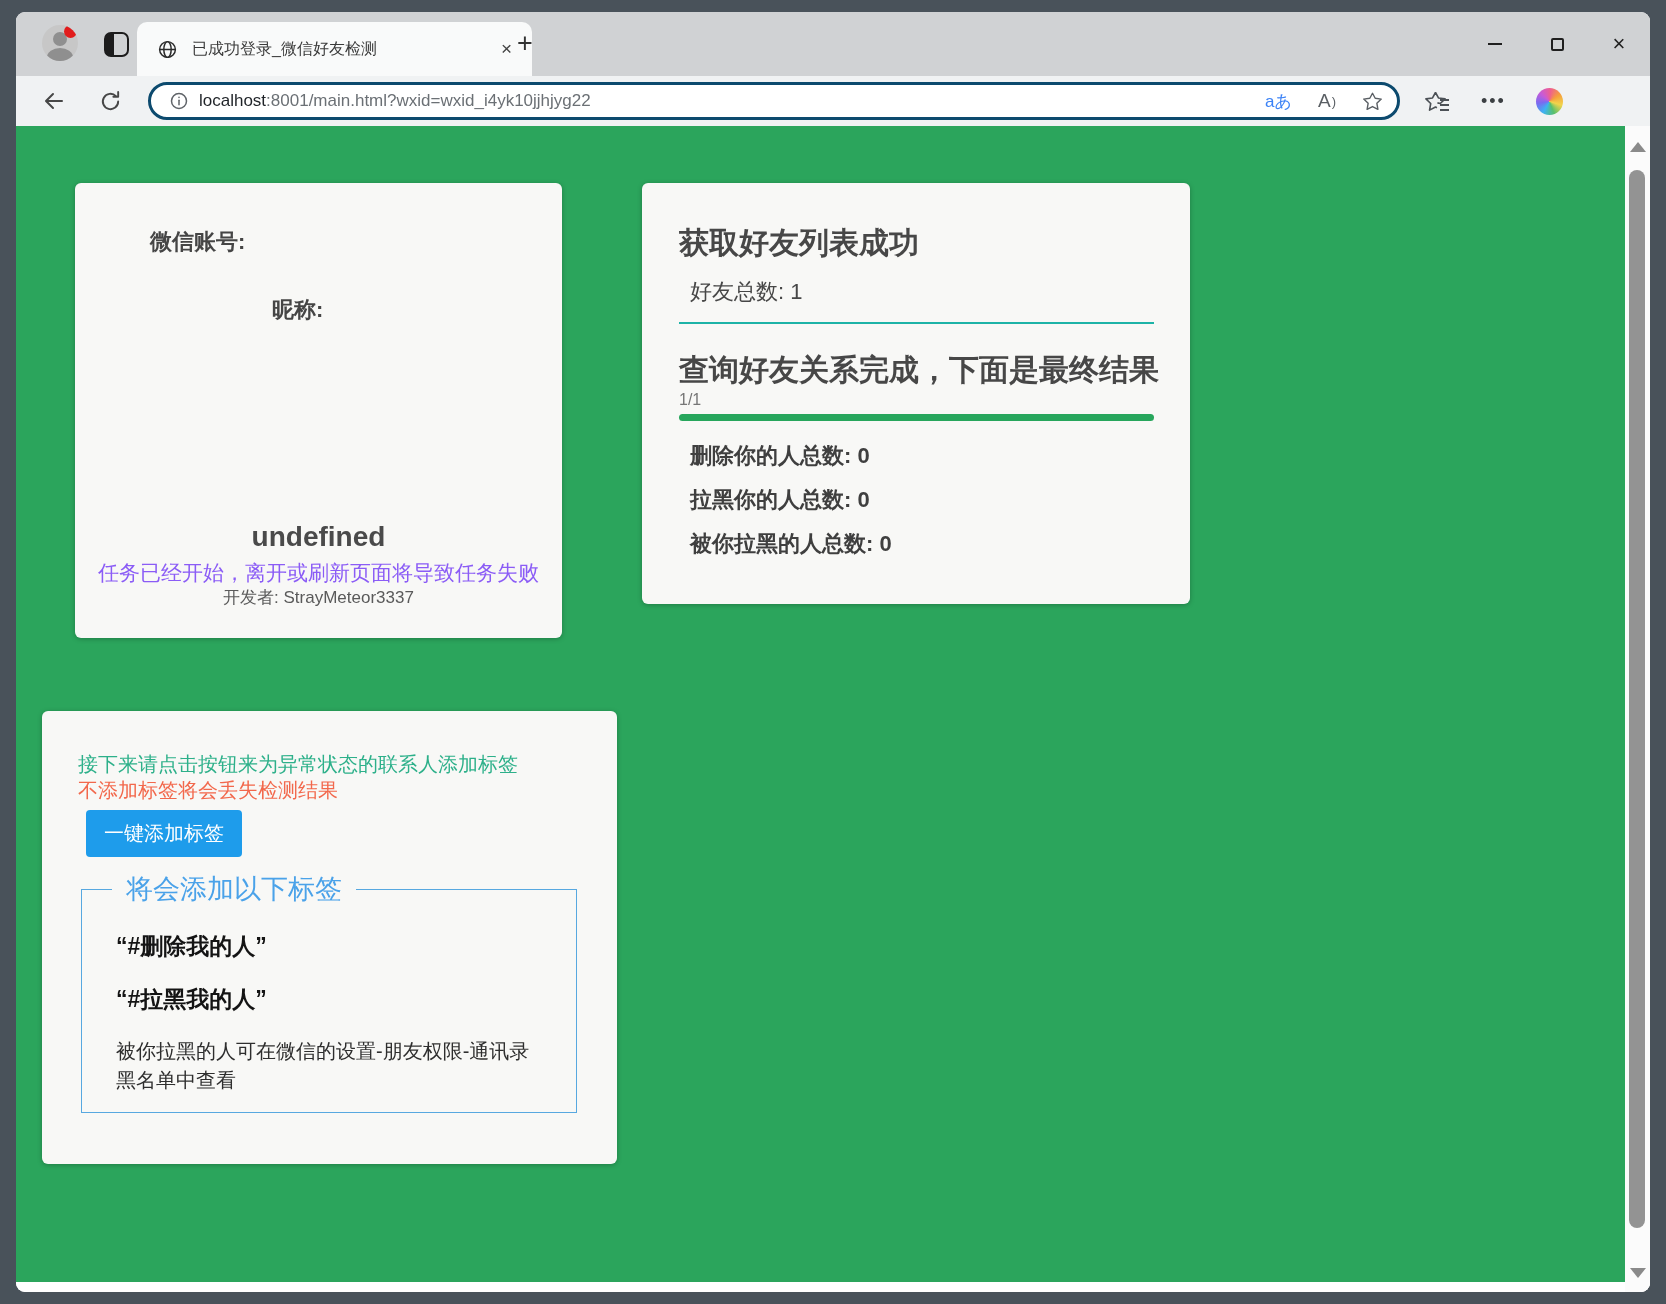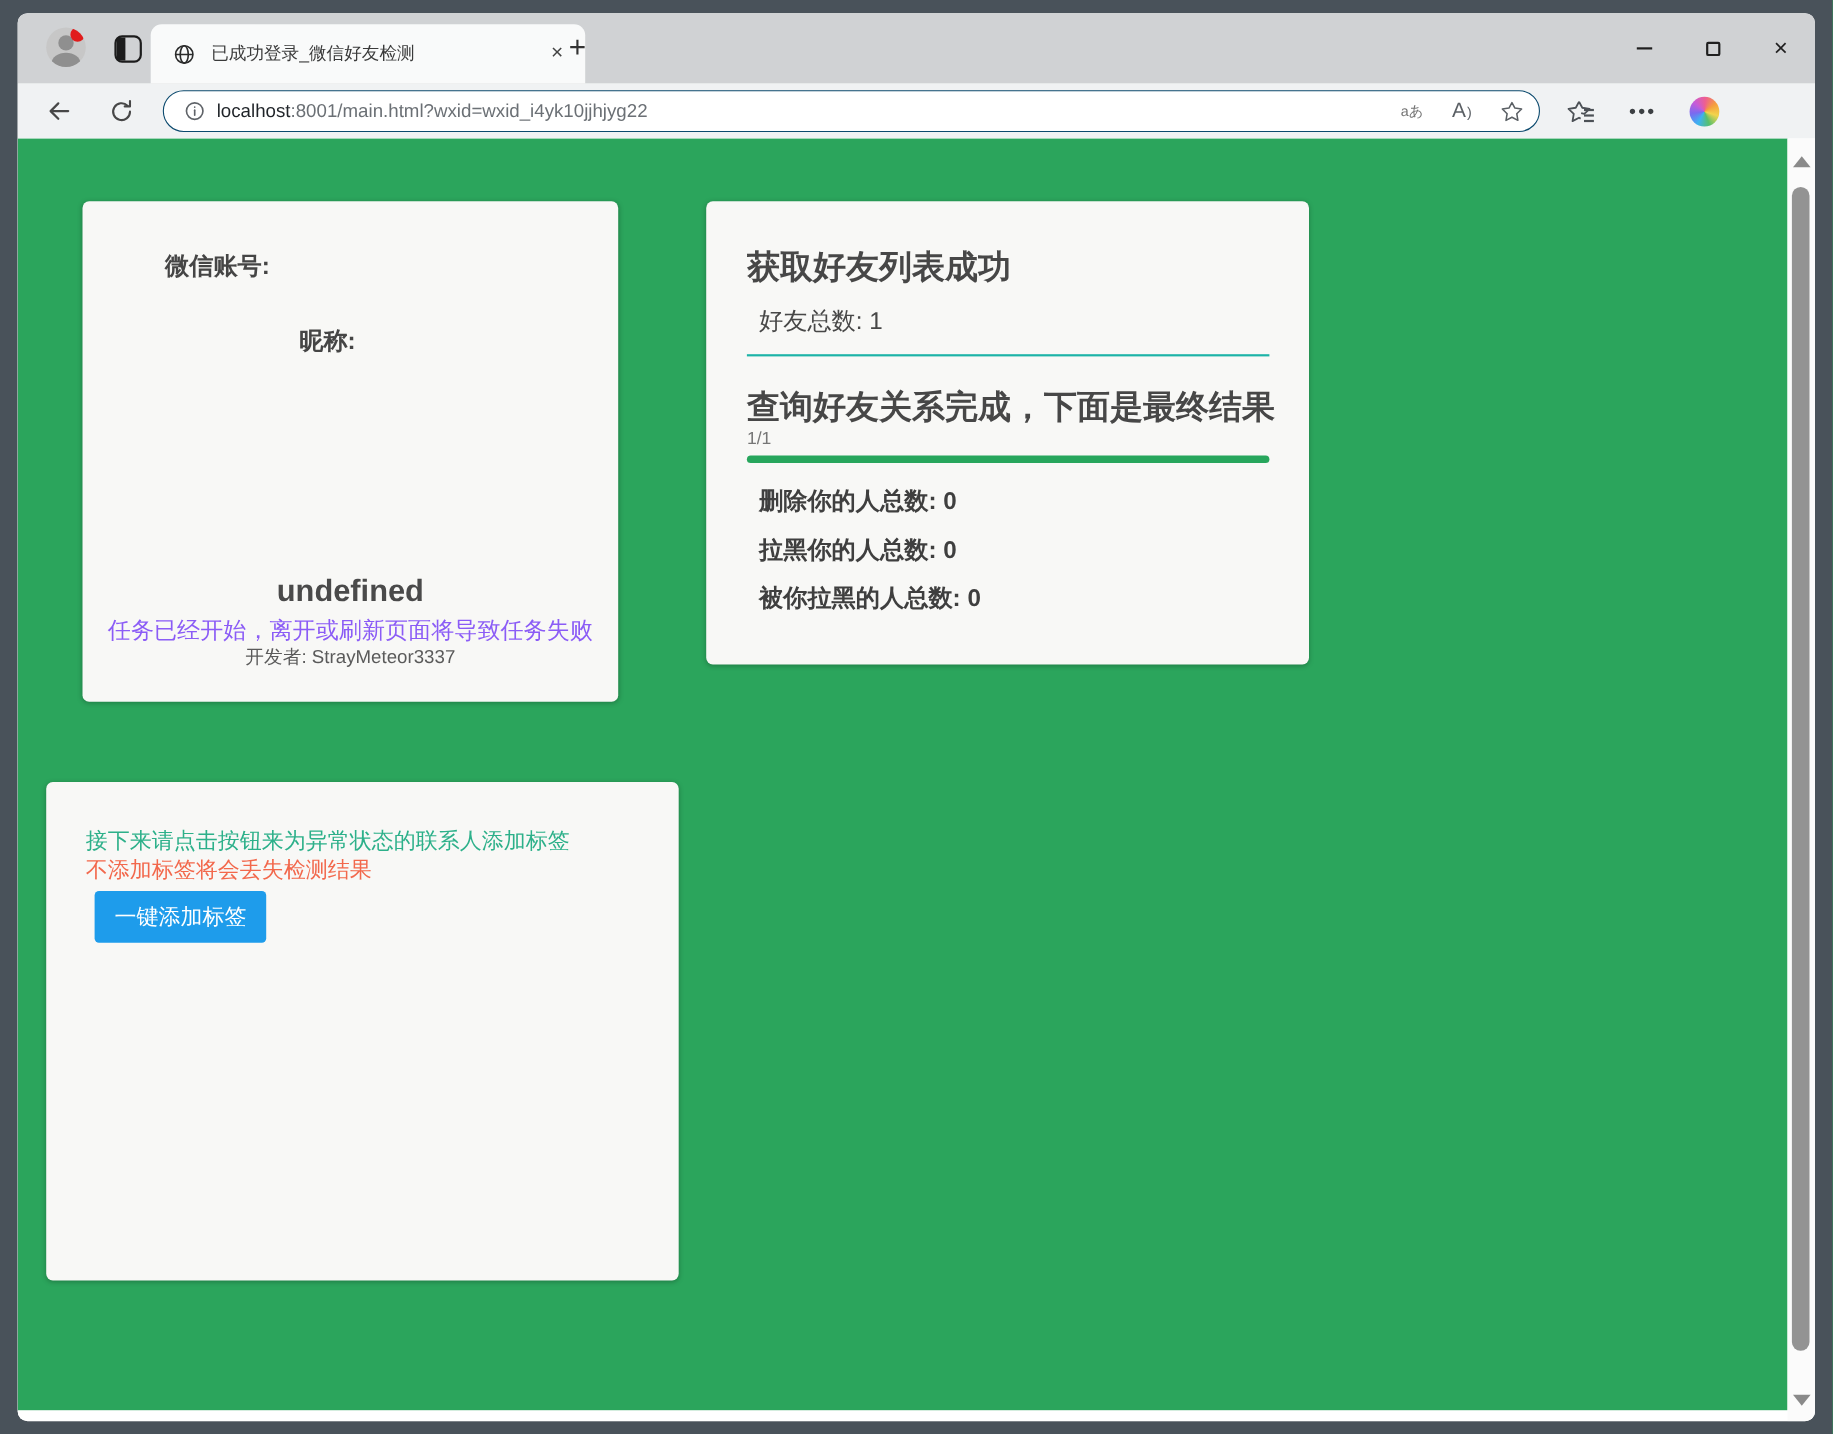--- a/index.html
+++ b/index.html
@@ -32,26 +32,26 @@
   .minbar { width:14px; height:2px; background:#1f1f1f; display:block; }
   .maxbox { width:13px; height:13px; border:2px solid #1f1f1f; border-radius:2px; display:block; }
   .wc.cls { font-size:22px; color:#1f1f1f; font-weight:300; }
 
   
   .toolbar { position:absolute; left:0; top:64px; right:0; height:50px; background:#f0f2f3;
              display:flex; align-items:center; }
   .navbtn { width:40px; height:40px; display:flex; align-items:center; justify-content:center; cursor:pointer; }
   .navbtn.back { margin-left:18px; }
   .urlbar { height:38px; flex:0 0 auto; width:1252px; margin-left:18px; background:#fff;
-            border:1px solid #0c4a6e; border-radius:19px; display:flex; align-items:center; padding:0 14px 0 12px; cursor:text; }
+            border:3px solid #0c4a6e; border-radius:19px; display:flex; align-items:center; padding:0 14px 0 12px; cursor:text; }
   .urlbar .info { margin:0 10px 0 6px; flex:0 0 auto; }
   .urltext { flex:1 1 auto; font-size:17px; white-space:nowrap; overflow:hidden; }
   .urltext .host { color:#1f2328; }
   .urltext .rest { color:#6b7075; }
-  .pillicon { flex:0 0 auto; margin-left:26px; color:#737373; font-size:13px; display:flex; align-items:center; cursor:pointer; }
+  .pillicon { flex:0 0 auto; margin-left:26px; color:#3b82f6; font-size:17px; display:flex; align-items:center; cursor:pointer; }
   .readaloud { font-size:19px; color:#5a5f64; }
   .readaloud .paren { font-size:13px; vertical-align:7px; margin-left:1px; }
   .hubfav { margin-left:24px; display:flex; align-items:center; cursor:pointer; position:relative; }
   .hubfav .lines { position:absolute; right:-2px; top:9px; }
   .hubfav .lines i { display:block; width:9px; height:2px; background:#4c5156; margin-bottom:3px; }
   .more { margin-left:34px; color:#3c4043; font-size:18px; letter-spacing:2px; cursor:pointer; }
   .copilot { margin-left:30px; width:27px; height:27px; border-radius:50%; cursor:pointer;
              background:conic-gradient(from 210deg,#3db3f2,#7a6af0,#c75bd8,#ee5f90,#f59f3d,#f2d44b,#58c06c,#3db3f2); }
 
   
@@ -202,20 +202,28 @@
         <div class="pbar"></div>
         <div class="stat s0">删除你的人总数: 0</div>
         <div class="stat s1">拉黑你的人总数: 0</div>
         <div class="stat s2">被你拉黑的人总数: 0</div>
       </div>
 
       <div class="card cardC">
         <div class="hint1">接下来请点击按钮来为异常状态的联系人添加标签</div>
         <div class="hint2">不添加标签将会丢失检测结果</div>
         <button class="tagbtn">一键添加标签</button>
+        <fieldset>
+          <legend>将会添加以下标签</legend>
+          <div class="fbody">
+            <div class="tag">“#删除我的人”</div>
+            <div class="tag">“#拉黑我的人”</div>
+            <div class="note">被你拉黑的人可在微信的设置-朋友权限-通讯录黑名单中查看</div>
+          </div>
+        </fieldset>
       </div>
 
     </div>
 
     <div class="vscroll">
       <div class="sarrow up"></div>
       <div class="sthumb"></div>
       <div class="sarrow down"></div>
     </div>
   </div>

